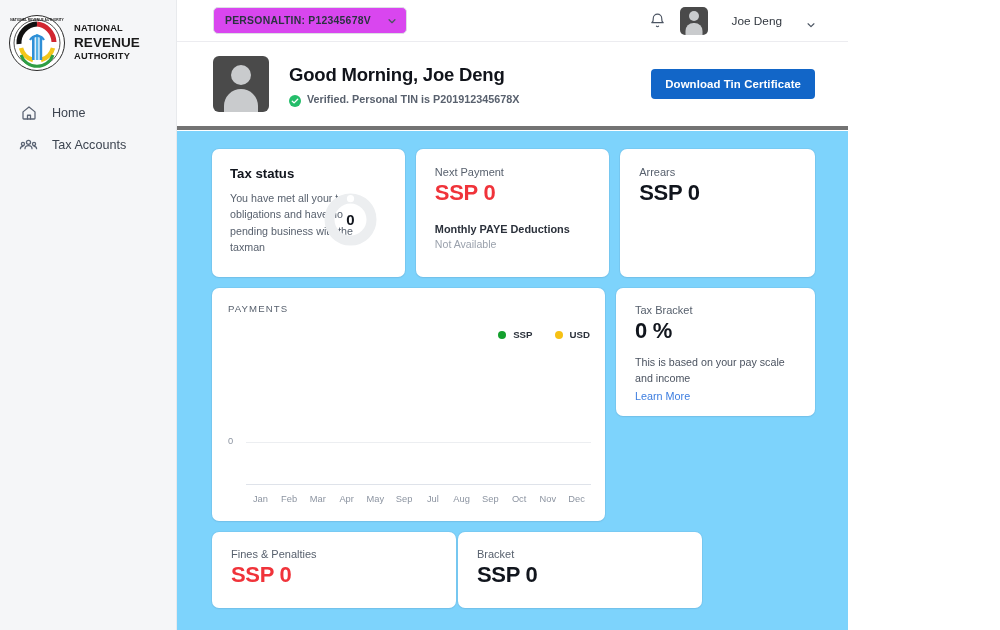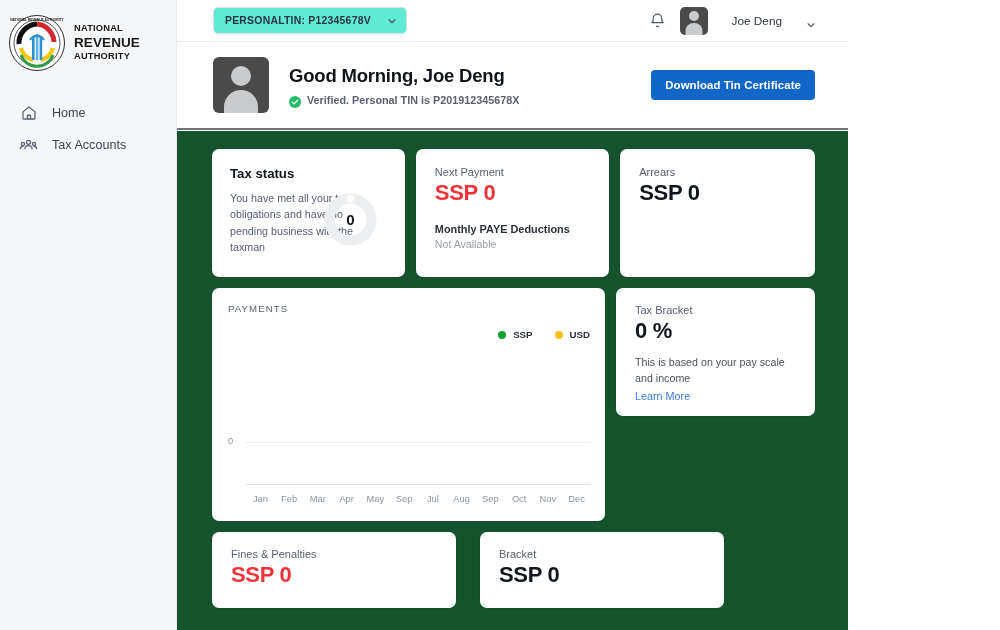--- a/index.html
+++ b/index.html
@@ -46,21 +46,21 @@
   .topbar {
     height: 42px; background: #fff;
     border-bottom: 1px solid #ececf0;
     display: flex; align-items: center;
     padding: 0 33px 0 36px;
   }
   .tin-select {
     display: inline-flex; align-items: center; gap: 16px;
     height: 27px; padding: 0 10px 0 11px;
     border: 1px solid #dcdfe4; border-radius: 5px;
-    background: #5eead4; cursor: pointer;
+    background: #d946ef; cursor: pointer;
     font-size: 10.4px; font-weight: 700; color: #2b3340;
     letter-spacing: .25px;
   }
   .caret { width: 9px; height: 9px; display: block; }
   .topbar-right { margin-left: auto; display: flex; align-items: center; gap: 14px; }
   .bell { width: 17px; height: 17px; cursor: pointer; }
   .user-chip { display: flex; align-items: center; gap: 24px; cursor: pointer; }
   .user-av {
     width: 28px; height: 28px; border-radius: 5px; background: #4a4a4a;
     position: relative; overflow: hidden; flex: 0 0 28px;
@@ -71,21 +71,21 @@
   }
   .user-av::after {
     content:''; position:absolute; left:50%; top:16px; transform:translateX(-50%);
     width:17px; height:15px; border-radius:8px 8px 0 0; background:#c9cbcd;
   }
   .user-name { font-size: 11.8px; color: #31373f; }
 
   
   .greeting {
     height: 88px; background:#fff; display:flex; align-items:center;
-    padding: 0 33px 0 36px; border-bottom: 2px solid #737373;
+    padding: 0 33px 0 36px; border-bottom: 4px solid #737373;
   }
   .big-av {
     width: 56px; height: 56px; border-radius: 6px; background:#4a4a4a;
     position: relative; overflow: hidden; flex: 0 0 56px;
   }
   .big-av::before {
     content:''; position:absolute; left:50%; top:9px; transform:translateX(-50%);
     width:20px; height:20px; border-radius:50%; background:#c9cbcd;
   }
   .big-av::after {
@@ -100,21 +100,21 @@
   .dl-btn {
     margin-left: auto; background:#1266c8; color:#fff; border:none;
     height: 30px; padding: 0 14px; border-radius: 4px;
     font-size: 11.4px; font-weight: 700; cursor: pointer;
     font-family: "Liberation Sans", sans-serif; letter-spacing: .1px;
   }
 
   
   .content {
     position:absolute; left:0; right:0; top:131px; bottom:0;
-    background:#14532d; padding: 18px 33px 0 35px;
+    background:#7dd3fc; padding: 18px 33px 0 35px;
   }
   .card {
     background:#fff; border-radius: 7px;
     box-shadow: 0 1px 2px rgba(16,24,40,.05), 0 0 0 1px rgba(16,24,40,.045);
   }
   .row1 { display:flex; gap: 11px; }
   .c-tax   { width: 244px; height: 128px; position:relative; padding: 17px 18px; }
   .c-next  { width: 244px; height: 128px; padding: 17px 19px; }
   .c-arr   { width: 246px; height: 128px; padding: 17px 19px; }
 
@@ -149,21 +149,21 @@
   }
   .xticks {
     position:absolute; left: 18px; right: 0; bottom: 3px;
     display:flex; justify-content: space-around;
   }
   .xtick { font-size: 9.3px; color: #8c94a1; flex: 1 1 0; text-align:center; }
 
   .link { color:#3d7ee0; font-size: 10.8px; cursor:pointer; display:inline-block; margin-top: 2px; }
   .bracket-desc { font-size: 10.7px; color: #4b5360; margin-top: 11px; line-height: 1.45; }
 
-  .row3 { display:flex; gap: 24px; margin-top: 11px; }
+  .row3 { display:flex; gap: 2px; margin-top: 11px; }
   .c-fines { width: 244px; height: 76px; padding: 16px 19px; }
   .c-int   { width: 244px; height: 76px; padding: 16px 19px; }
 </style>
 </head>
 <body>
 
 <div id="app">
 
   <aside class="sidebar">
 

